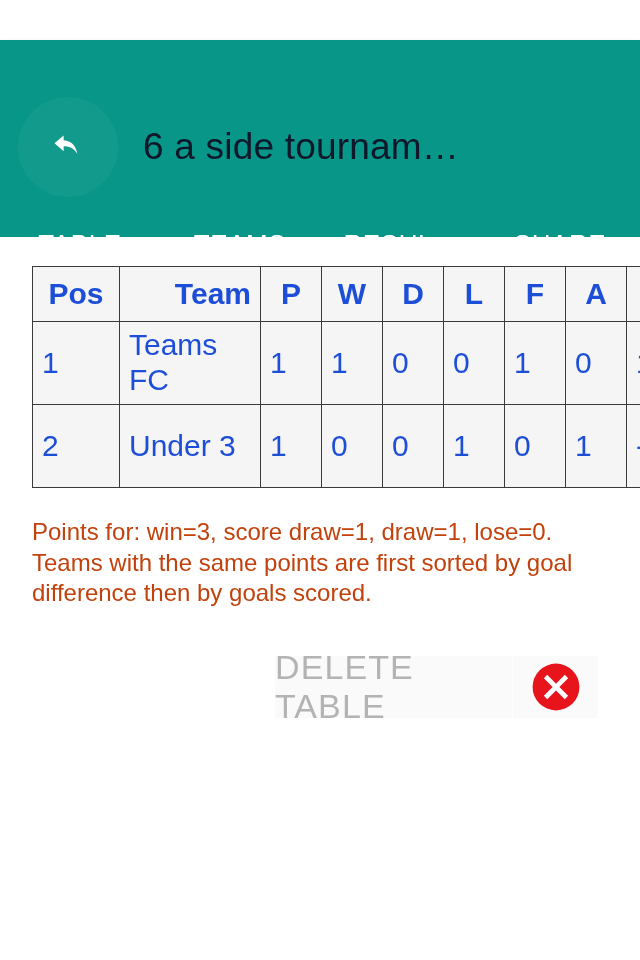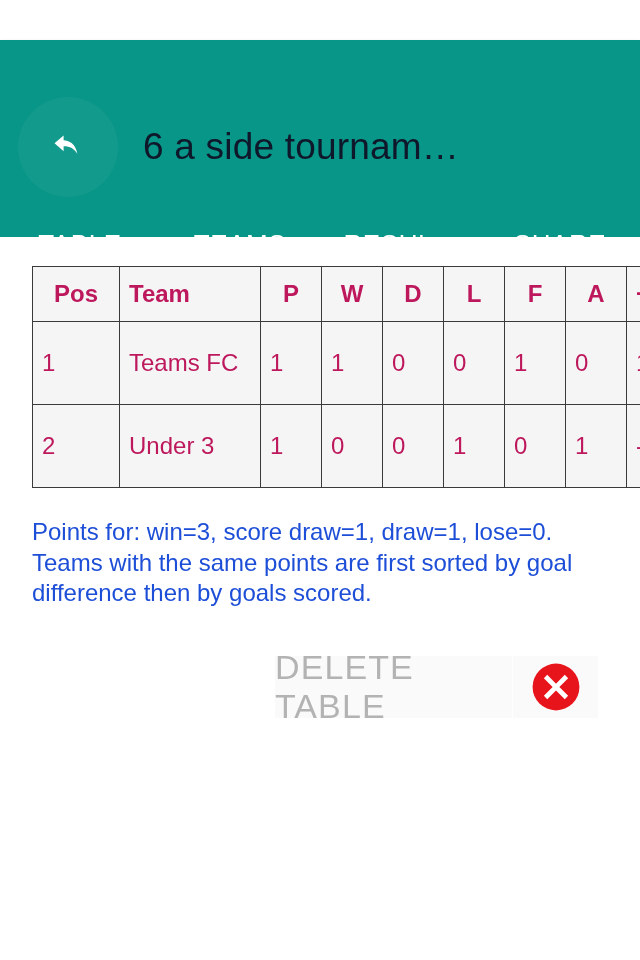--- a/index.html
+++ b/index.html
@@ -104,30 +104,30 @@
     border-spacing: 1px;
     background: #3a3a3a;
     table-layout: fixed;
     width: 575px;
   }
   #standings-table td,
   #standings-table th {
     background: #f5f5f5;
     border: none;
     padding: 0 9px;
-    font-size: 24px;
-    color: #be185d;
+    font-size: 30px;
+    color: #1d4ed8;
     text-align: left;
     vertical-align: middle;
     line-height: 1.16;
     overflow: hidden;
   }
   #standings-table thead th {
     font-weight: bold;
-    text-align: left;
+    text-align: right;
     height: 54px;
   }
   #standings-table thead th.col-pos,
   #standings-table thead th.col-num {
     text-align: center;
   }
   #standings-table tbody td {
     height: 82px;
     font-weight: normal;
   }
@@ -137,21 +137,21 @@
   .col-pm   { width: 50px; }
 
   
   #points-legend {
     position: absolute;
     left: 32px;
     top: 280px;
     width: 562px;
     font-size: 24px;
     line-height: 1.28;
-    color: #1d4ed8;
+    color: #c2410c;
   }
 
   
   #delete-row {
     position: absolute;
     left: 275px;
     top: 419px;
     height: 62px;
     display: flex;
     align-items: stretch;

